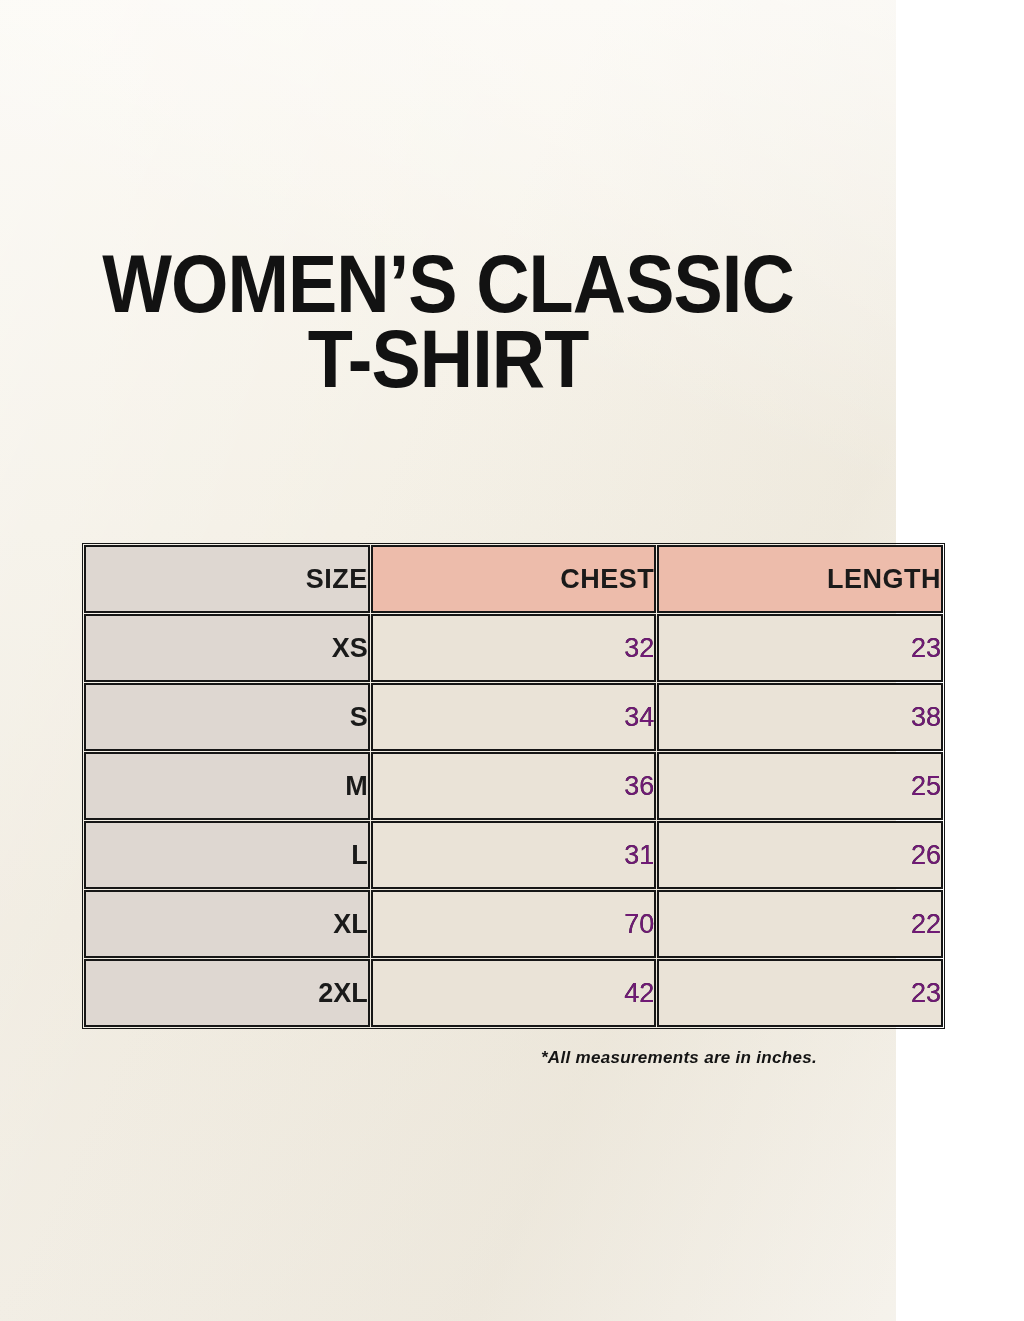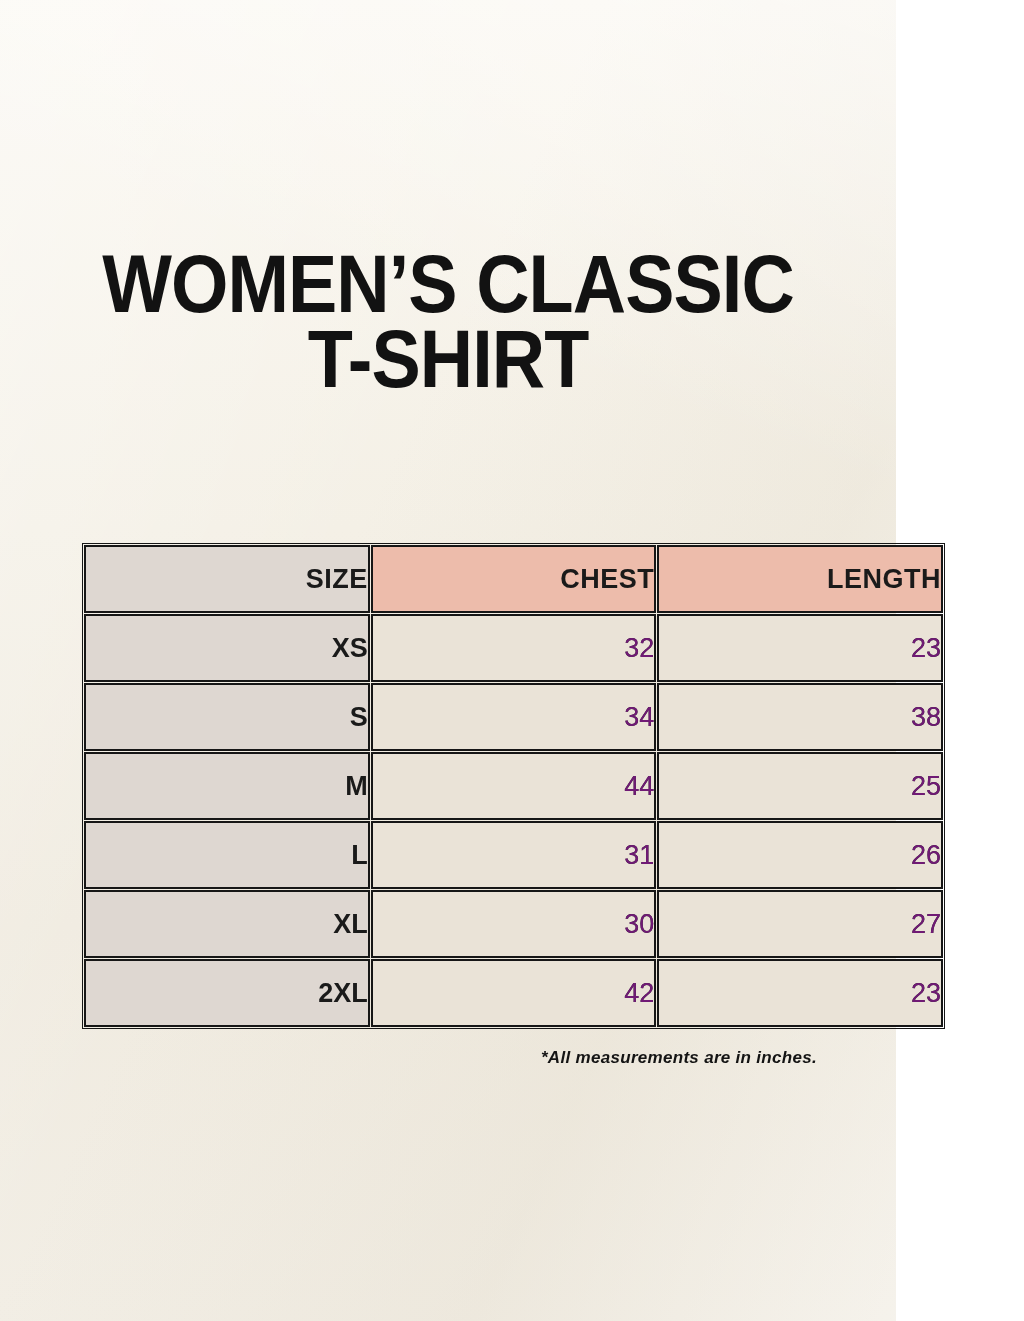--- a/index.html
+++ b/index.html
@@ -144,32 +144,32 @@
           <td class="cell-data">32</td>
           <td class="cell-data">23</td>
         </tr>
         <tr>
           <td class="cell-size">S</td>
           <td class="cell-data">34</td>
           <td class="cell-data">38</td>
         </tr>
         <tr>
           <td class="cell-size">M</td>
-          <td class="cell-data">44</td>
+          <td class="cell-data">36</td>
           <td class="cell-data">25</td>
         </tr>
         <tr>
           <td class="cell-size">L</td>
           <td class="cell-data">31</td>
           <td class="cell-data">26</td>
         </tr>
         <tr>
           <td class="cell-size">XL</td>
-          <td class="cell-data">30</td>
-          <td class="cell-data">27</td>
+          <td class="cell-data">70</td>
+          <td class="cell-data">22</td>
         </tr>
         <tr>
           <td class="cell-size">2XL</td>
           <td class="cell-data">42</td>
           <td class="cell-data">23</td>
         </tr>
       </tbody>
     </table>
   </div>
 

